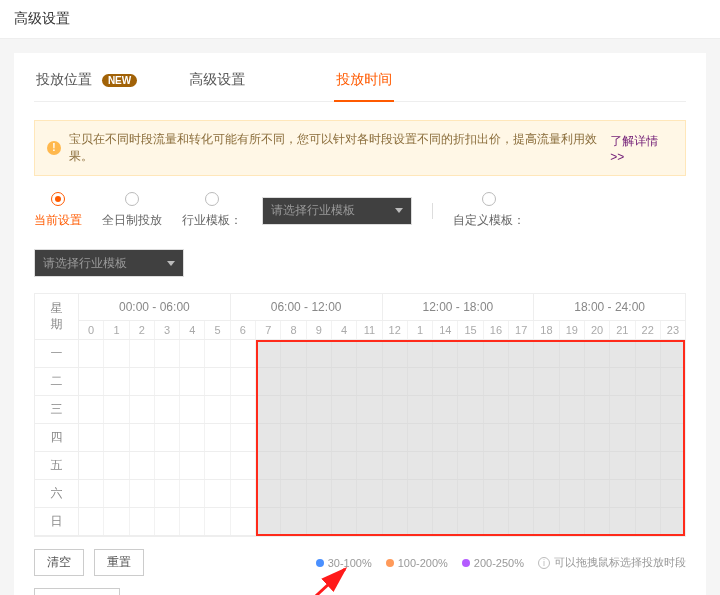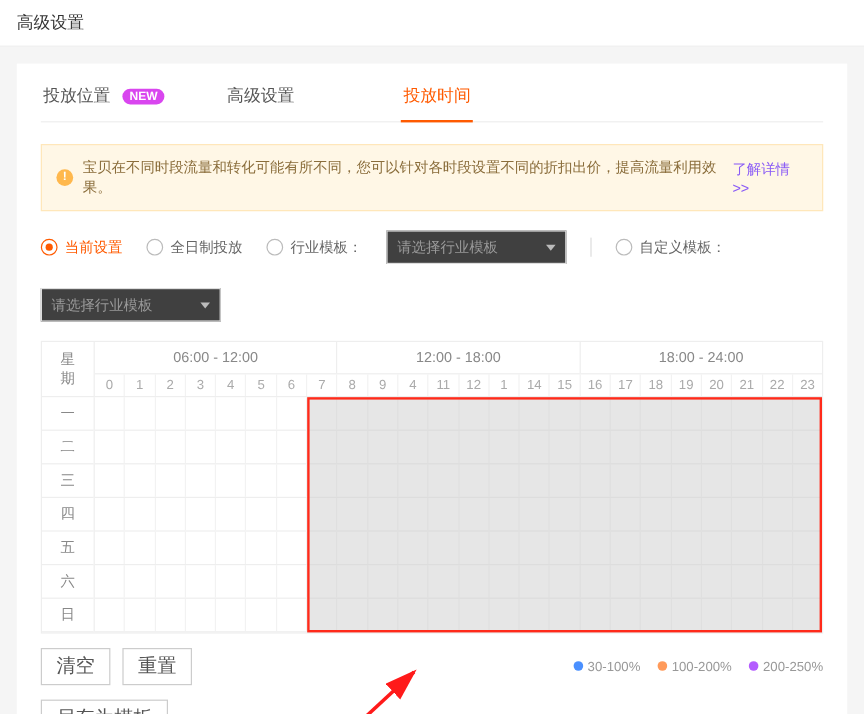--- a/index.html
+++ b/index.html
@@ -3,26 +3,26 @@
 <meta charset="utf-8">
 <style>
 * { margin:0; padding:0; box-sizing:border-box; font-family:"Microsoft YaHei","PingFang SC",Arial,sans-serif; }
 body { background:#f5f5f5; font-size:12px; color:#333; }
 .page-title { background:#fff; padding:10px 14px; font-size:14px; color:#333; border-bottom:1px solid #eee;}
 .panel { background:#fff; margin:14px; padding:18px 20px 24px; }
 .tabs { display:flex; align-items:center; gap:48px; border-bottom:1px solid #eee; padding-bottom:0; margin-bottom:18px; }
 .tab { padding:0 2px 12px; font-size:14px; color:#555; cursor:pointer; position:relative; }
 .tab.active { color:#ff5a00;margin-left:39px; }
 .tab.active::after { content:""; position:absolute; left:0; right:0; bottom:-1px; height:2px; background:#ff5a00; }
-.newbadge { display:inline-block; background:#d946ef; color:#fff; font-size:10px; font-weight:bold; border-radius:8px; padding:1px 6px; margin-left:6px; vertical-align:middle;}
+.newbadge { display:inline-block; background:#a16207; color:#fff; font-size:10px; font-weight:bold; border-radius:8px; padding:1px 6px; margin-left:6px; vertical-align:middle;}
 .notice { background:#fff7e6; border:1px solid #ffe7ba; color:#8a6d3b; padding:10px 12px; margin-bottom:16px; display:flex; align-items:center; gap:8px; font-size:12px;}
 .notice .dot { width:14px; height:14px; border-radius:50%; background:#ffb84d; color:#fff; text-align:center; line-height:14px; font-size:10px; font-weight:bold; flex-shrink:0;}
-.notice a { color:#8b5cf6; text-decoration:none; margin-left:4px;}
+.notice a { color:#701a75; text-decoration:none; margin-left:4px;}
 .optrow { display:flex; align-items:center; gap:20px; margin-bottom:16px; flex-wrap:wrap;}
-.radio { display:inline-flex; align-items:center; gap:6px; cursor:pointer; color:#666;}
+.radio { display:inline-flex; align-items:center; gap:6px; cursor:pointer; color:#666;flex-direction:column;}
 .radio .circ { width:14px; height:14px; border-radius:50%; border:1px solid #bbb; position:relative; }
 .radio.checked .circ { border-color:#ff5a00;}
 .radio.checked .circ::after { content:""; position:absolute; inset:3px; border-radius:50%; background:#ff5a00;}
 .radio.checked span { color:#ff5a00; }
 .vline { width:1px; height:16px; background:#ddd; }
 .select { display:inline-flex; align-items:center; justify-content:space-between; border:1px solid #ddd; height:28px; padding:0 8px; min-width:150px; color:#999; background:#404040; cursor:pointer;}
 .select .chev { border-left:4px solid transparent; border-right:4px solid transparent; border-top:5px solid #bbb;}
 .label { color:#666; }
 .sched { border:1px solid #eee; position:relative; }
 .sched-head { display:flex; }
@@ -36,21 +36,21 @@
 .hour:last-child{border-right:none;}
 .sched-body { display:flex; }
 .daycol { width:44px; border-right:1px solid #eee;}
 .daycell { height:28px; display:flex; align-items:center; justify-content:center; border-bottom:1px solid #eee; color:#888;}
 .gridcol { flex:1; position:relative;}
 .gridrow { display:flex; height:28px; border-bottom:1px solid #eee;}
 .gridcell { flex:1; border-right:1px solid #f2f2f2;}
 .gridcell:last-child{border-right:none;}
 .sel-overlay { position:absolute; top:0; bottom:0; background:rgba(200,200,200,0.45); border:2px solid #ff2a1a; pointer-events:none;}
 .btnrow { display:flex; gap:10px; margin-top:12px; align-items:center;}
-.smallbtn { border:1px solid #ccc; background:#fff; padding:4px 12px; cursor:pointer; color:#555; font-size:16px;}
+.smallbtn { border:1px solid #ccc; background:#fff; padding:4px 12px; cursor:pointer; color:#555; font-size:12px;}
 .legend { margin-left:auto; display:flex; align-items:center; gap:14px; color:#999; font-size:11px;}
 .legdot { width:8px; height:8px; border-radius:50%; display:inline-block; margin-right:4px;}
 .d1{background:#4a90ff;} .d2{background:#ff9a5a;} .d3{background:#b45cff;}
 .infoicon { display:inline-flex; width:12px; height:12px; border:1px solid #bbb; border-radius:50%; align-items:center; justify-content:center; font-size:9px; color:#bbb; margin-right:4px;}
 .arrow-svg { position:absolute; pointer-events:none; }
 </style>
 </head>
 <body>
 
 <div class="page-title">高级设置</div>
@@ -101,20 +101,21 @@
   </div>
 
   <div class="sched" style="position:relative;">
     <div class="sched-head">
       <div class="corner">
         <span>星</span>
           <span>期</span>
       </div>
       <div class="headcol">
         <div class="ranges" id="ranges">
+            <div class="range">00:00 - 06:00</div>
             <div class="range">06:00 - 12:00</div>
             <div class="range">12:00 - 18:00</div>
             <div class="range">18:00 - 24:00</div>
           </div>
         <div class="hours" id="hours">
             <div class="hour">0</div>
             <div class="hour">1</div>
             <div class="hour">2</div>
             <div class="hour">3</div>
             <div class="hour">4</div>
@@ -347,19 +348,20 @@
     </svg>
   </div>
 
   <div class="btnrow">
     <button class="smallbtn">清空</button>
     <button class="smallbtn">重置</button>
     <div class="legend">
       <span><span class="legdot d1"></span><span>30-100%</span></span>
       <span><span class="legdot d2"></span><span>100-200%</span></span>
       <span><span class="legdot d3"></span><span>200-250%</span></span>
+      <span><span class="infoicon">i</span><span>可以拖拽鼠标选择投放时段</span></span>
     </div>
   </div>
   <div class="btnrow">
     <button class="smallbtn">另存为模板</button>
   </div>
 
 </div>
 
 </body></html>

